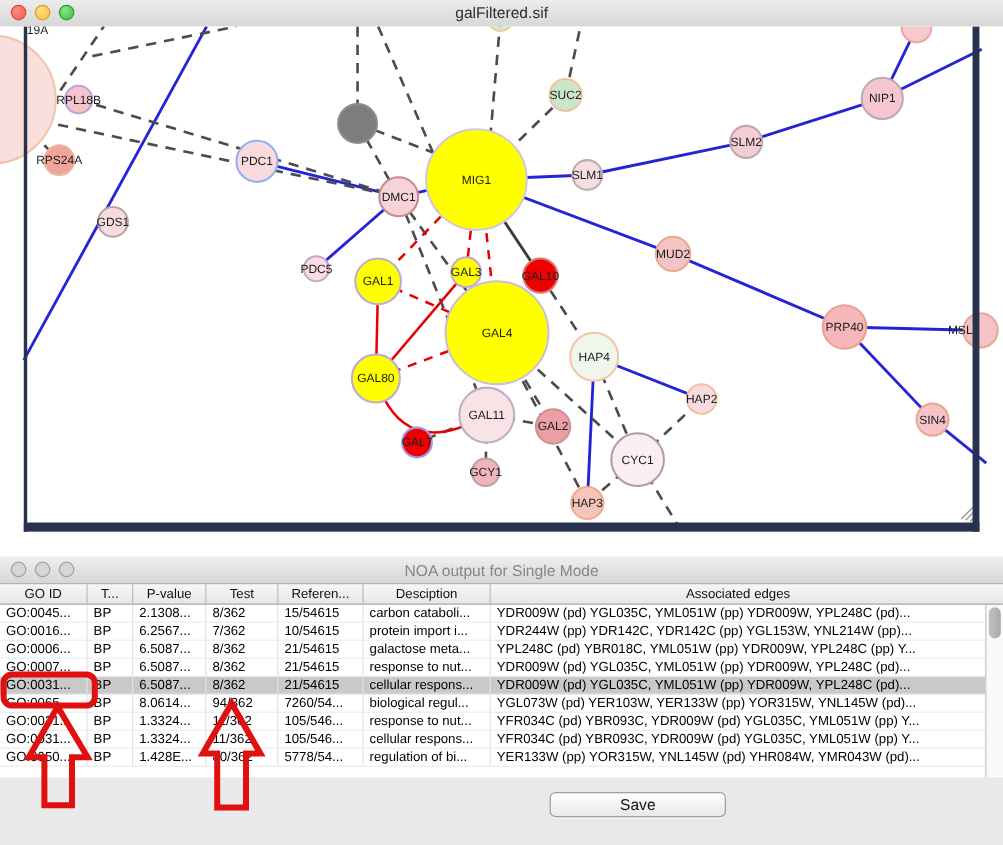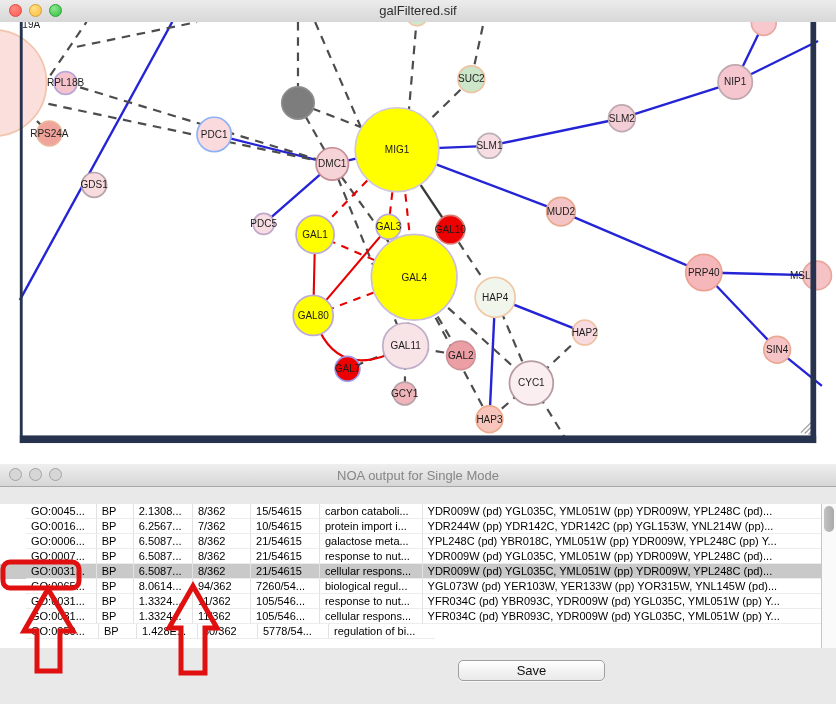--- a/index.html
+++ b/index.html
@@ -34,21 +34,21 @@
     background:linear-gradient(#efefef,#d6d6d6);border-bottom:1px solid #a8a8a8;box-sizing:border-box;}
   .titlebar2 .title{position:absolute;left:0;right:0;top:4px;text-align:center;font-size:13px;color:#868686;}
 
   .thead{position:absolute;left:0;top:23px;width:836px;height:17px;display:flex;
     background:linear-gradient(#f7f7f7,#e6e6e6);border-bottom:1px solid #9c9c9c;box-sizing:border-box;}
   .th{font-size:11px;color:#111;text-align:center;line-height:16px;box-sizing:border-box;
       border-right:1px solid #b9b9b9;overflow:hidden;white-space:nowrap;}
   .th:last-child{border-right:none;}
 
   .tlist{position:absolute;left:0;top:40px;width:821px;height:144px;background:#ffffff;overflow:hidden;}
-  .trow{display:flex;height:15px;background:#fff;padding-left:26px;}
+  .trow{display:flex;height:15px;background:#fff;}
   .trow.sel{background:#c9c9c9;}
   .td{font-size:11px;color:#000;line-height:15px;box-sizing:border-box;padding-left:5px;
       border-right:1px solid #e2e2e2;border-bottom:1px solid #ededed;
       overflow:hidden;white-space:nowrap;}
   .td:last-child{border-right:none;}
 
   .vscroll{position:absolute;left:821px;top:40px;width:15px;height:144px;background:#fafafa;
     border-left:1px solid #c6c6c6;box-sizing:border-box;}
   .vthumb{position:absolute;left:2px;top:2px;width:10px;height:26px;border-radius:5px;
     background:linear-gradient(90deg,#c2c2c2,#a9a9a9);}
@@ -214,20 +214,29 @@
 <div class="win2">
   <div class="titlebar2">
     <div class="lights">
       <div class="light gray"></div>
       <div class="light gray"></div>
       <div class="light gray"></div>
     </div>
     <div class="title">NOA output for Single Mode</div>
   </div>
 
+  <div class="thead" id="thead">
+      <div class="th" style="width: 73px;">GO ID</div>
+      <div class="th" style="width: 38px;">T...</div>
+      <div class="th" style="width: 61px;">P-value</div>
+      <div class="th" style="width: 60px;">Test</div>
+      <div class="th" style="width: 71px;">Referen...</div>
+      <div class="th" style="width: 106px;">Desciption</div>
+      <div class="th" style="width: 412px;">Associated edges</div>
+    </div>
   <div class="tlist" id="tlist">
       <div class="trow">
         <div class="td" style="width: 73px;">GO:0045...</div>
         <div class="td" style="width: 38px;">BP</div>
         <div class="td" style="width: 61px;">2.1308...</div>
         <div class="td" style="width: 60px;">8/362</div>
         <div class="td" style="width: 71px;">15/54615</div>
         <div class="td" style="width: 106px;">carbon cataboli...</div>
         <div class="td" style="width: 412px;">YDR009W (pd) YGL035C, YML051W (pp) YDR009W, YPL248C (pd)...</div>
       </div>
@@ -294,20 +303,21 @@
         <div class="td" style="width: 106px;">cellular respons...</div>
         <div class="td" style="width: 412px;">YFR034C (pd) YBR093C, YDR009W (pd) YGL035C, YML051W (pp) Y...</div>
       </div>
       <div class="trow">
         <div class="td" style="width: 73px;">GO:0050...</div>
         <div class="td" style="width: 38px;">BP</div>
         <div class="td" style="width: 61px;">1.428E...</div>
         <div class="td" style="width: 60px;">80/362</div>
         <div class="td" style="width: 71px;">5778/54...</div>
         <div class="td" style="width: 106px;">regulation of bi...</div>
+        <div class="td" style="width: 412px;">YER133W (pp) YOR315W, YNL145W (pd) YHR084W, YMR043W (pd)...</div>
       </div>
     </div>
 
   <div class="vscroll">
     <div class="vthumb"></div>
   </div>
 
   <div class="footer">
     <div class="mac-btn" id="saveBtn">Save</div>
   </div>

